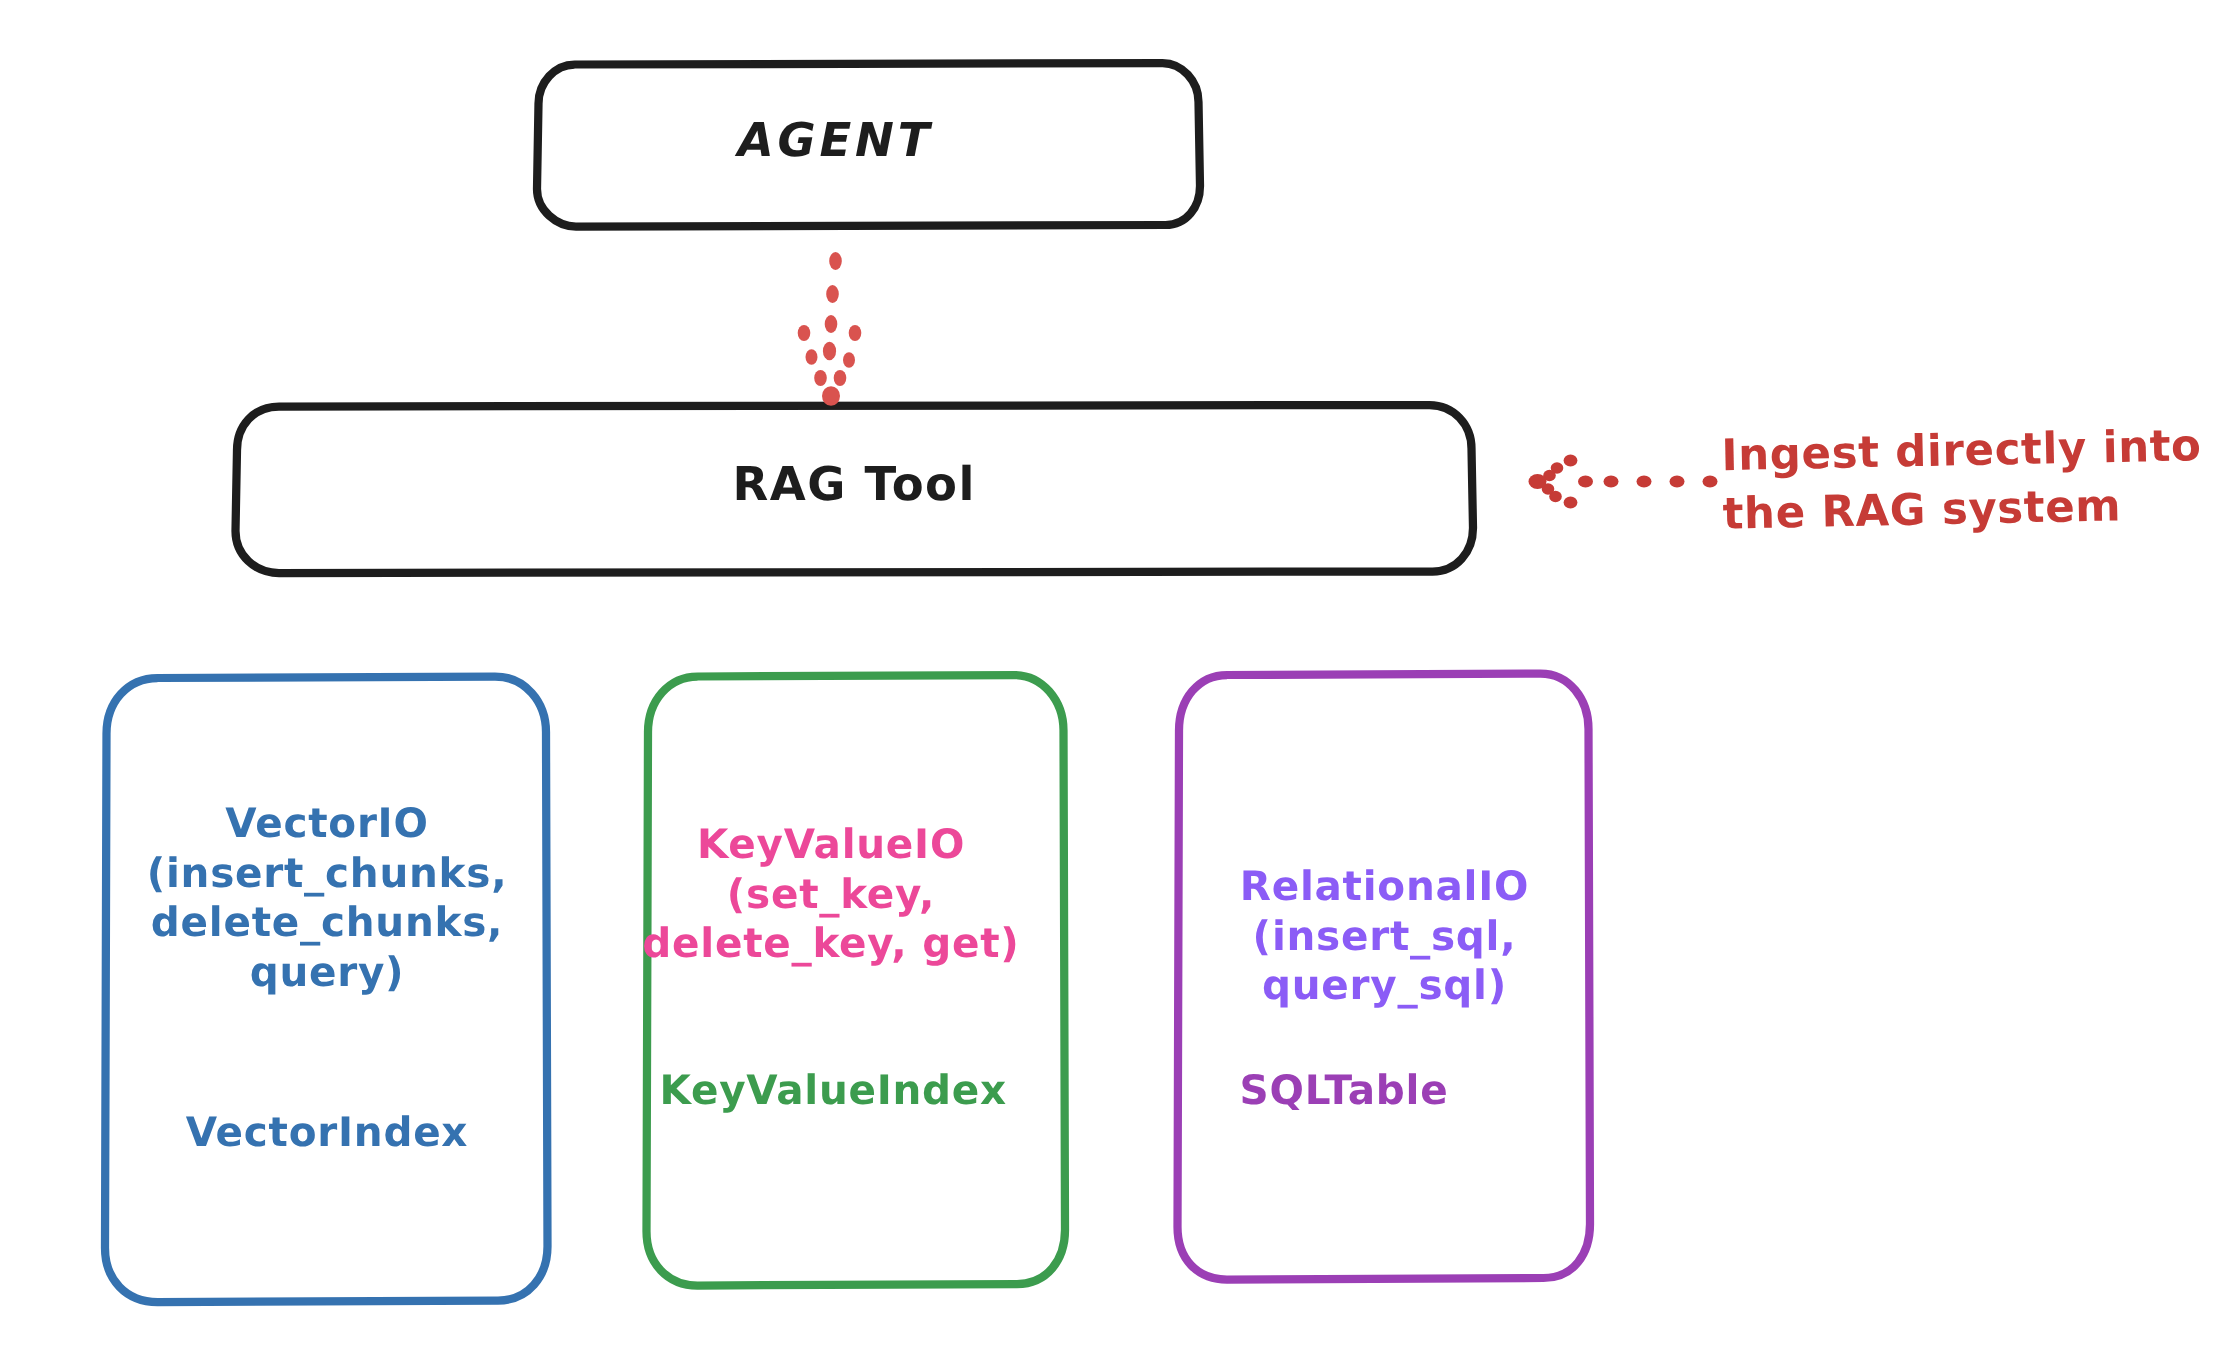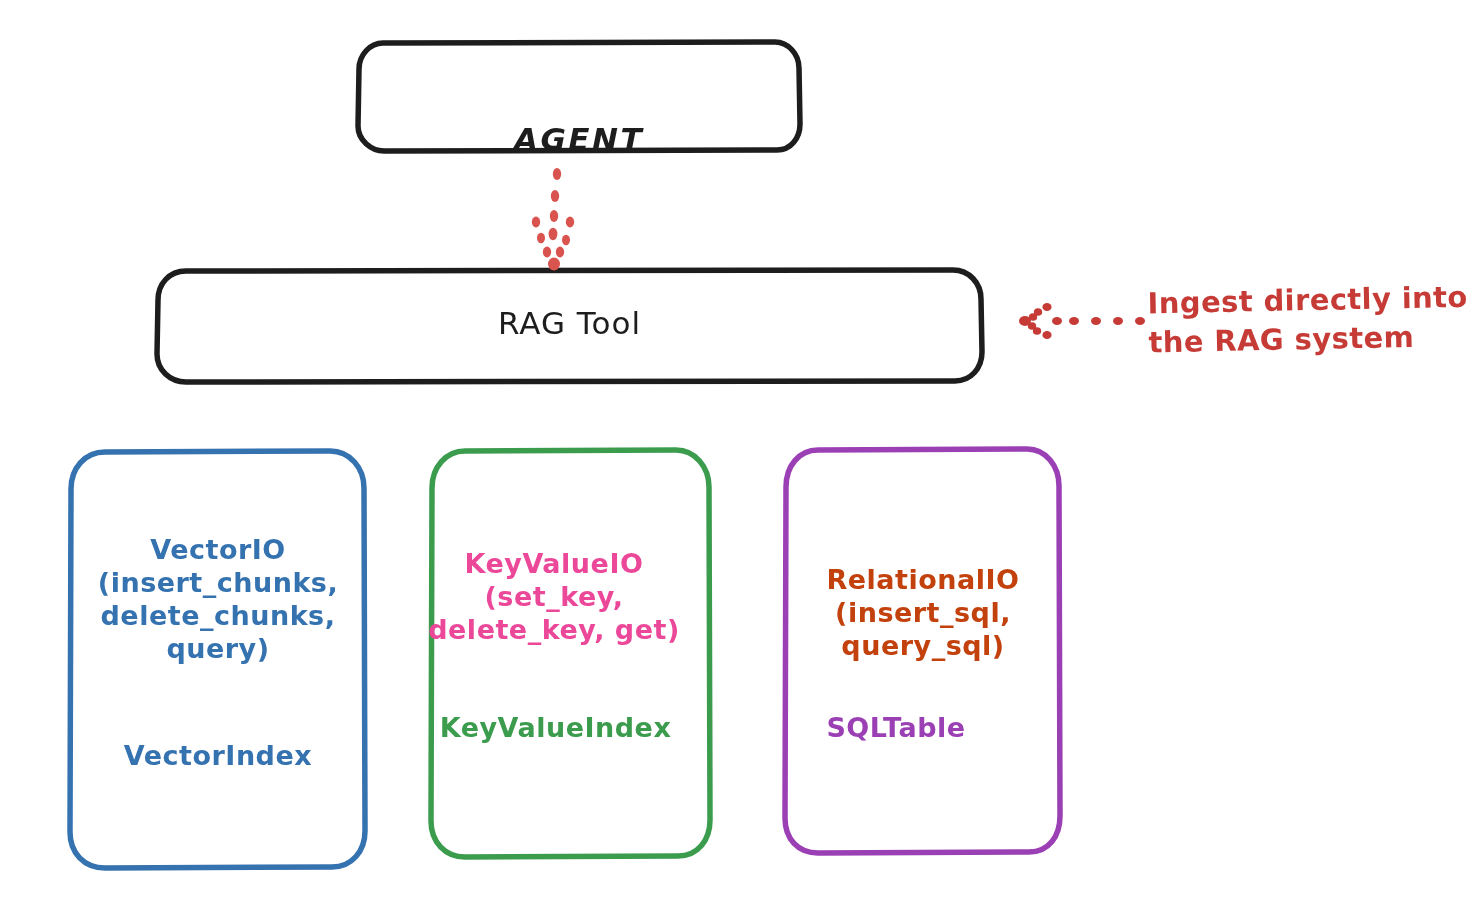--- a/index.html
+++ b/index.html
@@ -26,59 +26,58 @@
     text-align: center;
     white-space: pre-line;
     line-height: 1.22;
     letter-spacing: 0.5px;
     pointer-events: none;
     font-family: "DejaVu Sans", sans-serif;
   }
 
   
   #agent-label {
-    left: 358px;
+    left: 336px;
     top: 76px;
     width: 442px;
     font-size: 31px;
     font-style: italic;
     font-weight: 700;
     letter-spacing: 2.5px;
     color: #1d1d1d;
-    margin-top: 45px;
   }
 
   
   #ragtool-label {
     left: 157px;
     top: 305px;
     width: 825px;
     font-size: 31px;
-    font-weight: 400;
+    font-weight: 700;
     letter-spacing: 1px;
     color: #1d1d1d;
   }
 
   
   .leaf-title {
     font-size: 27px;
     font-weight: 700;
   }
   .leaf-index {
     font-size: 27px;
     font-weight: 600;
   }
 
   #vectorio-title  { left: 72px;  top: 534px; width: 292px; color: #3572b0; }
   #vectorio-index  { left: 72px;  top: 740px; width: 292px; color: #3572b0; text-align: center; }
 
   #keyvalue-title  { left: 412px; top: 548px; width: 284px; color: #ec4899; }
   #keyvalue-index  { left: 428px; top: 712px; width: 255px; color: #3c9c4e; }
 
-  #relational-title{ left: 784px; top: 564px; width: 278px; color: #c2410c; }
+  #relational-title{ left: 784px; top: 576px; width: 278px; color: #8b5cf6; }
   #relational-index{ left: 784px; top: 712px; width: 224px; color: #9b3fb5; }
 
   
   #ingest-note {
     position: absolute;
     left: 1148px;
     top: 281px;
     width: 330px;
     font-size: 29px;
     font-weight: 600;

